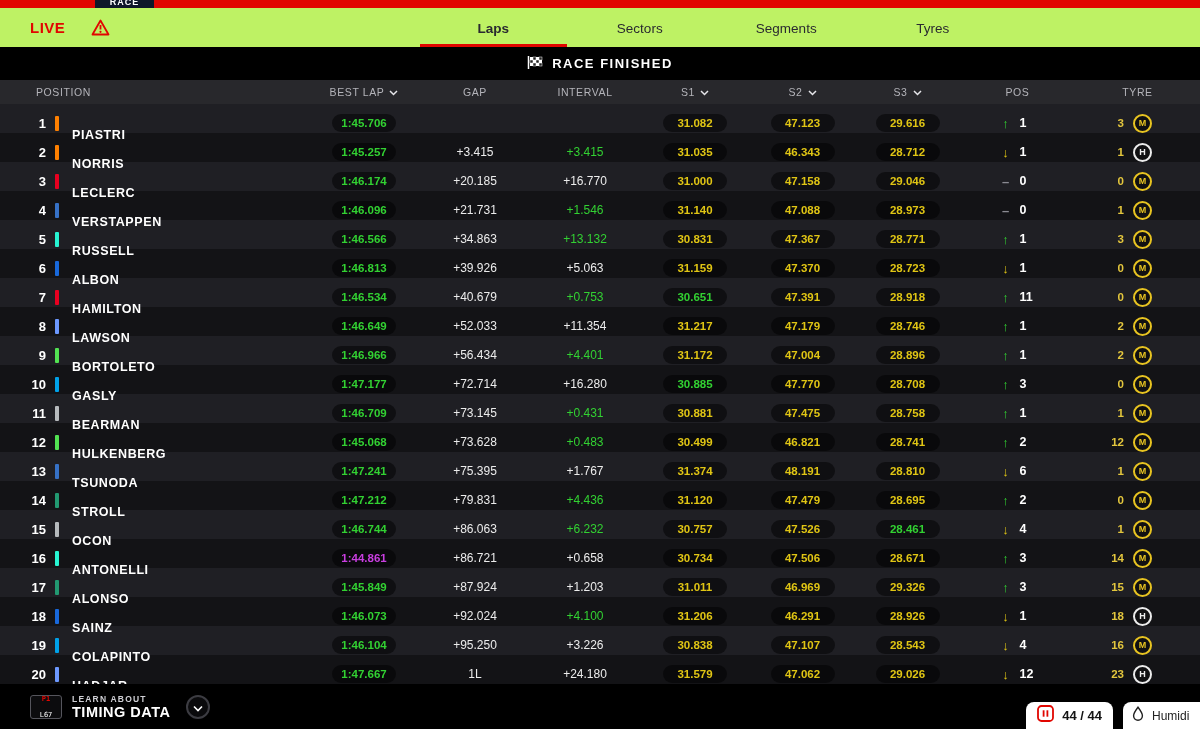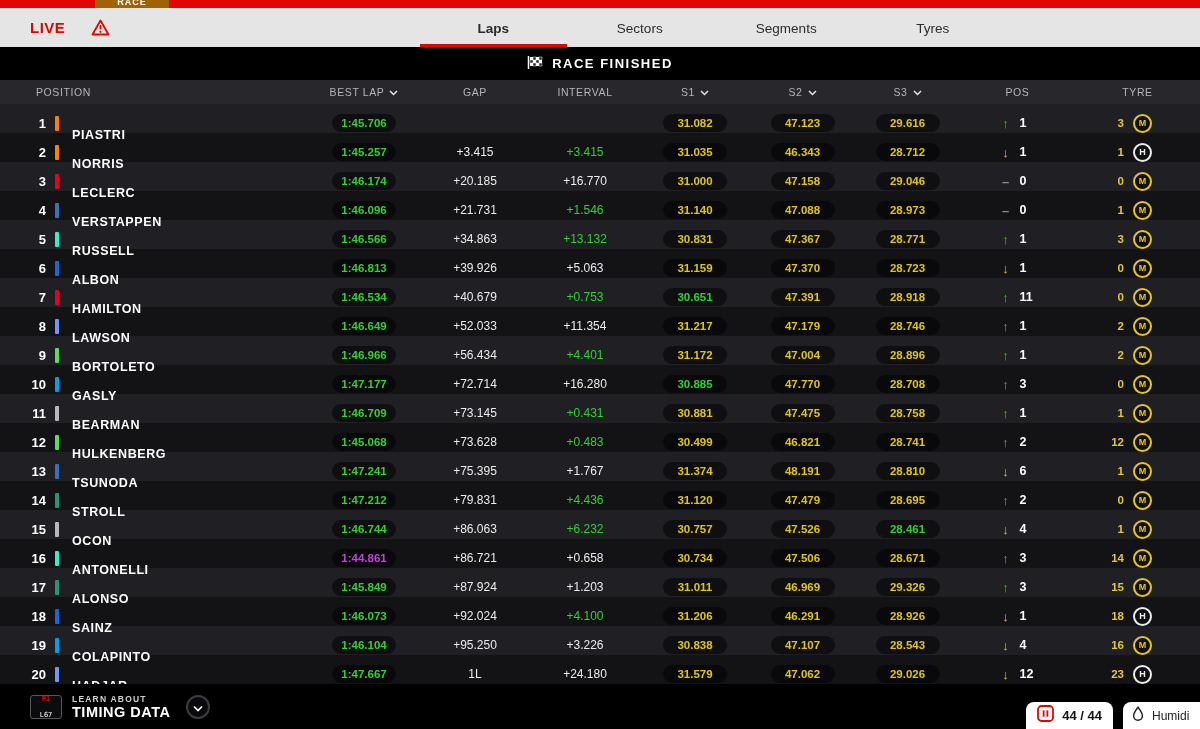--- a/index.html
+++ b/index.html
@@ -1,26 +1,26 @@
 <!DOCTYPE html>
 <html><head>
 <meta charset="utf-8">
 <style>
   * { margin:0; padding:0; box-sizing:border-box; }
   html,body { width:1200px; height:729px; overflow:hidden; }
   body { background:#000; font-family:"Liberation Sans", sans-serif; position:relative; }
 
   
   .topbar { height:8px; background:#e10600; position:relative; }
-  .race-tab { position:absolute; left:95px; top:0; width:74px; height:8px; background:#a16207;
+  .race-tab { position:absolute; left:95px; top:0; width:59px; height:8px; background:#0f172a;
               color:#fff; font-size:9px; font-weight:bold; letter-spacing:1px; text-align:center;
               line-height:4px; overflow:hidden; }
 
   
-  .nav { height:39px; background:#e5e5e5; position:relative; display:flex; align-items:center; }
+  .nav { height:39px; background:#bef264; position:relative; display:flex; align-items:center; }
   .live { color:#e10600; font-weight:bold; font-size:15px; letter-spacing:.5px; margin-left:30px; }
   .warn { margin-left:26px; display:flex; align-items:center; }
   .tabs { position:absolute; left:420px; width:586px; top:0; height:39px; display:flex; }
   .tab { flex:1; display:flex; align-items:center; justify-content:center; font-size:13.5px;
          color:#2a2a30; cursor:pointer; border-bottom:3px solid transparent; padding-top:4px; }
   .tab.active { font-weight:bold; border-bottom-color:#e10600; }
 
   
   .banner { height:33px; background:#000; color:#fff; display:flex; align-items:center;
             justify-content:center; gap:9px; font-weight:bold; font-size:13px; letter-spacing:1.5px; }

